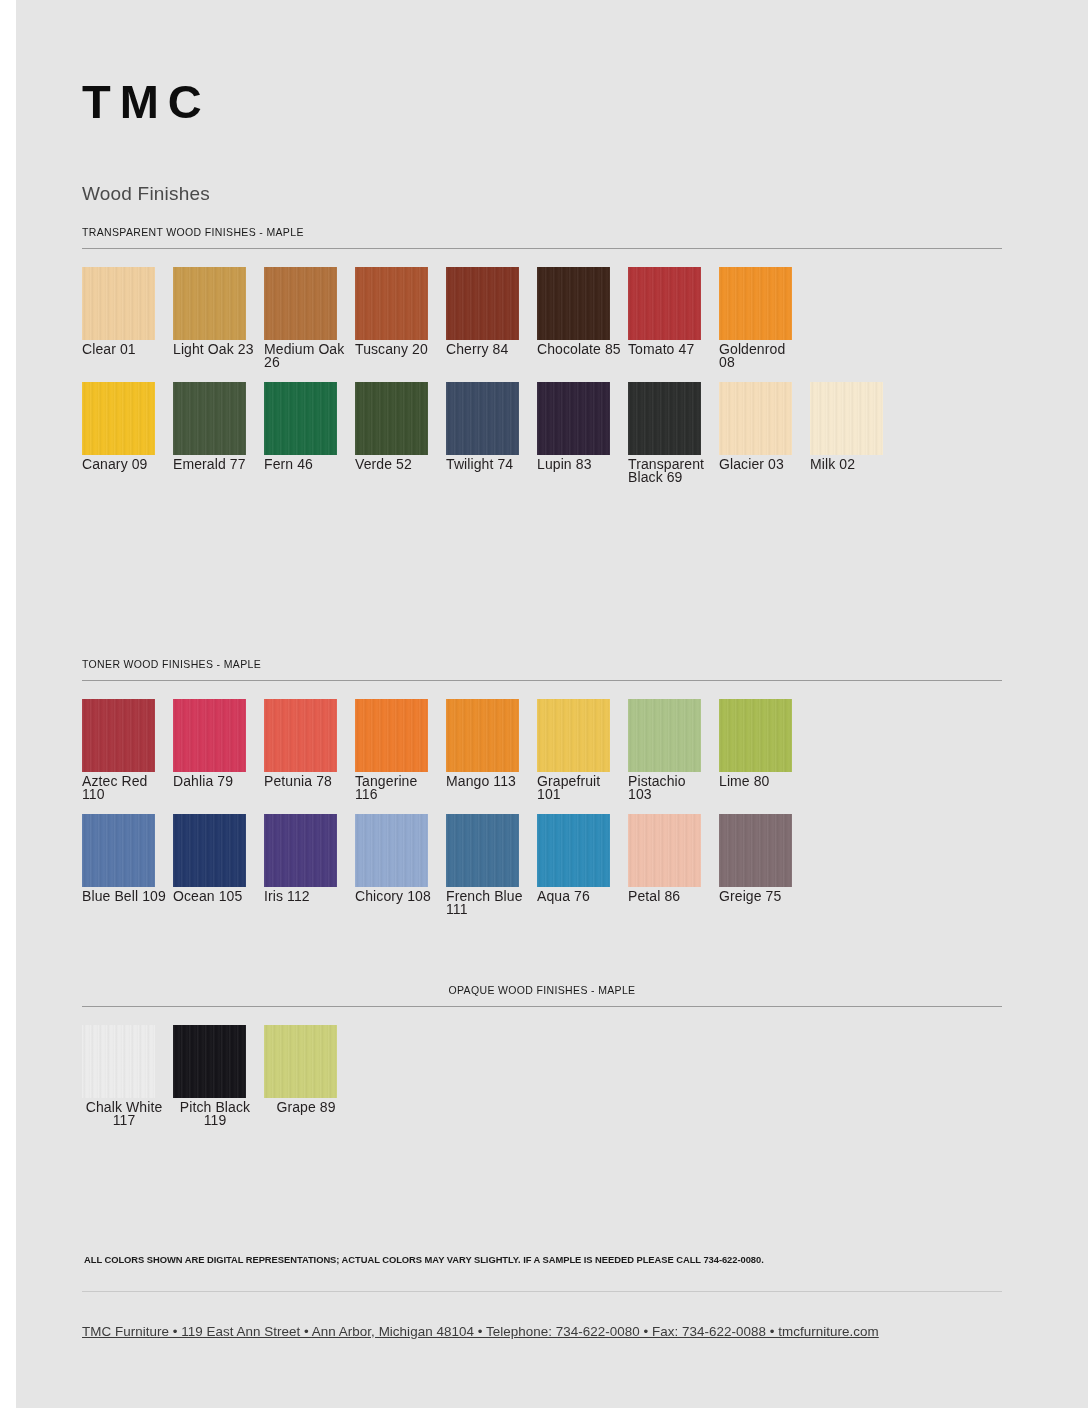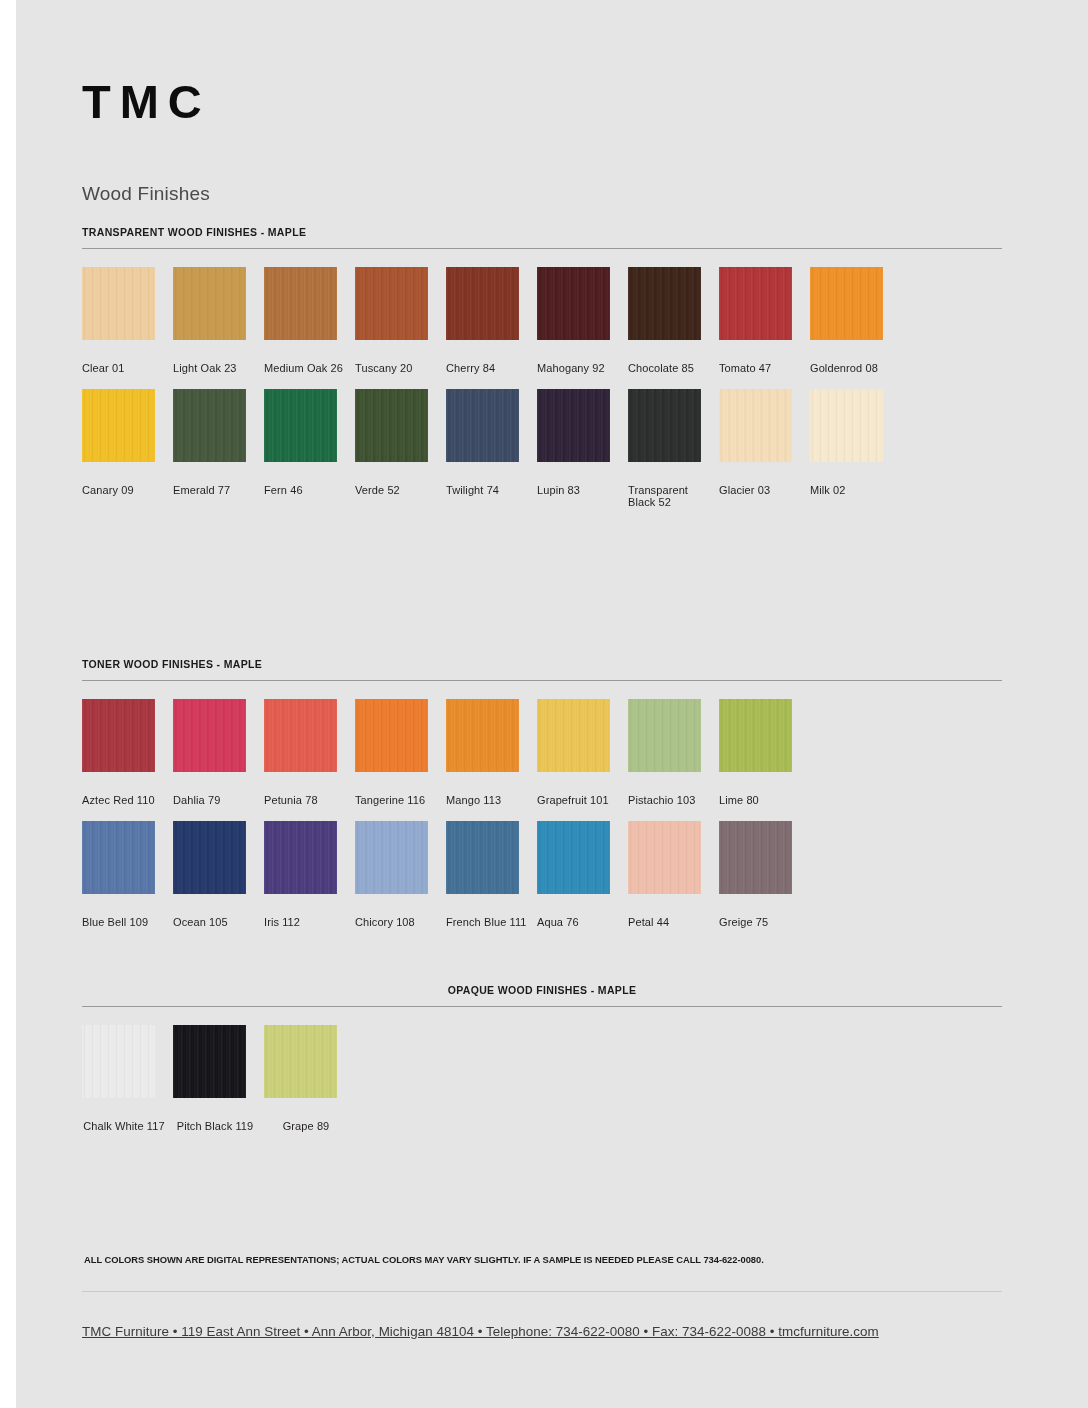--- a/index.html
+++ b/index.html
@@ -48,21 +48,21 @@
     font-weight: 400;
     color: #4a4a4a;
     letter-spacing: 0.2px;
   }
 
   
   .section { position: absolute; left: 66px; width: 920px; }
 
   .section-head {
     font-size: 10.5px;
-    font-weight: 700;
+    font-weight: 400;
     letter-spacing: 0.35px;
     color: #1a1a1a;
     margin: 0 0 10px 0;
     text-transform: uppercase;
   }
   .section-rule {
     height: 1px;
     background: #9a9a9a;
     width: 920px;
     margin-bottom: 18px;
@@ -98,22 +98,22 @@
       rgba(255,255,255,0.055) 1px,
       rgba(0,0,0,0.045) 2px,
       rgba(0,0,0,0.0) 4px,
       rgba(255,255,255,0.03) 6px,
       rgba(0,0,0,0.02) 8px
     );
     pointer-events: none;
   }
 
   .swatch-label {
-    margin-top: 22px;
-    font-size: 11px;
+    margin-top: 3px;
+    font-size: 14px;
     line-height: 12.5px;
     color: #231f20;
     width: 84px;
     letter-spacing: 0.1px;
   }
 
   
   .disclaimer {
     position: absolute;
     left: 68px;
@@ -174,24 +174,20 @@
             </div>
             <div class="swatch-cell">
               <div class="swatch-chip" style="background: rgb(169, 83, 47);"></div>
               <div class="swatch-label">Tuscany 20</div>
             </div>
             <div class="swatch-cell">
               <div class="swatch-chip" style="background: rgb(129, 52, 35);"></div>
               <div class="swatch-label">Cherry 84</div>
             </div>
             <div class="swatch-cell">
-              <div class="swatch-chip" style="background: rgb(78, 28, 30);"></div>
-              <div class="swatch-label">Mahogany 92</div>
-            </div>
-            <div class="swatch-cell">
               <div class="swatch-chip" style="background: rgb(61, 36, 25);"></div>
               <div class="swatch-label">Chocolate 85</div>
             </div>
             <div class="swatch-cell">
               <div class="swatch-chip" style="background: rgb(177, 52, 55);"></div>
               <div class="swatch-label">Tomato 47</div>
             </div>
             <div class="swatch-cell">
               <div class="swatch-chip" style="background: rgb(239, 145, 40);"></div>
               <div class="swatch-label">Goldenrod 08</div>
@@ -217,21 +213,21 @@
             <div class="swatch-cell">
               <div class="swatch-chip" style="background: rgb(59, 74, 99);"></div>
               <div class="swatch-label">Twilight 74</div>
             </div>
             <div class="swatch-cell">
               <div class="swatch-chip" style="background: rgb(47, 34, 56);"></div>
               <div class="swatch-label">Lupin 83</div>
             </div>
             <div class="swatch-cell">
               <div class="swatch-chip" style="background: rgb(43, 45, 44);"></div>
-              <div class="swatch-label">Transparent Black 52</div>
+              <div class="swatch-label">Transparent Black 69</div>
             </div>
             <div class="swatch-cell">
               <div class="swatch-chip" style="background: rgb(245, 221, 185);"></div>
               <div class="swatch-label">Glacier 03</div>
             </div>
             <div class="swatch-cell">
               <div class="swatch-chip" style="background: rgb(246, 233, 207);"></div>
               <div class="swatch-label">Milk 02</div>
             </div>
           </div>
@@ -295,21 +291,21 @@
             <div class="swatch-cell">
               <div class="swatch-chip" style="background: rgb(66, 112, 150);"></div>
               <div class="swatch-label">French Blue 111</div>
             </div>
             <div class="swatch-cell">
               <div class="swatch-chip" style="background: rgb(46, 139, 184);"></div>
               <div class="swatch-label">Aqua 76</div>
             </div>
             <div class="swatch-cell">
               <div class="swatch-chip" style="background: rgb(239, 191, 171);"></div>
-              <div class="swatch-label">Petal 44</div>
+              <div class="swatch-label">Petal 86</div>
             </div>
             <div class="swatch-cell">
               <div class="swatch-chip" style="background: rgb(127, 108, 112);"></div>
               <div class="swatch-label">Greige 75</div>
             </div>
           </div>
         </div>
       </div>
       <div class="section" style="top: 984px; text-align: center;">
         <div class="section-head">OPAQUE WOOD FINISHES - MAPLE</div>

